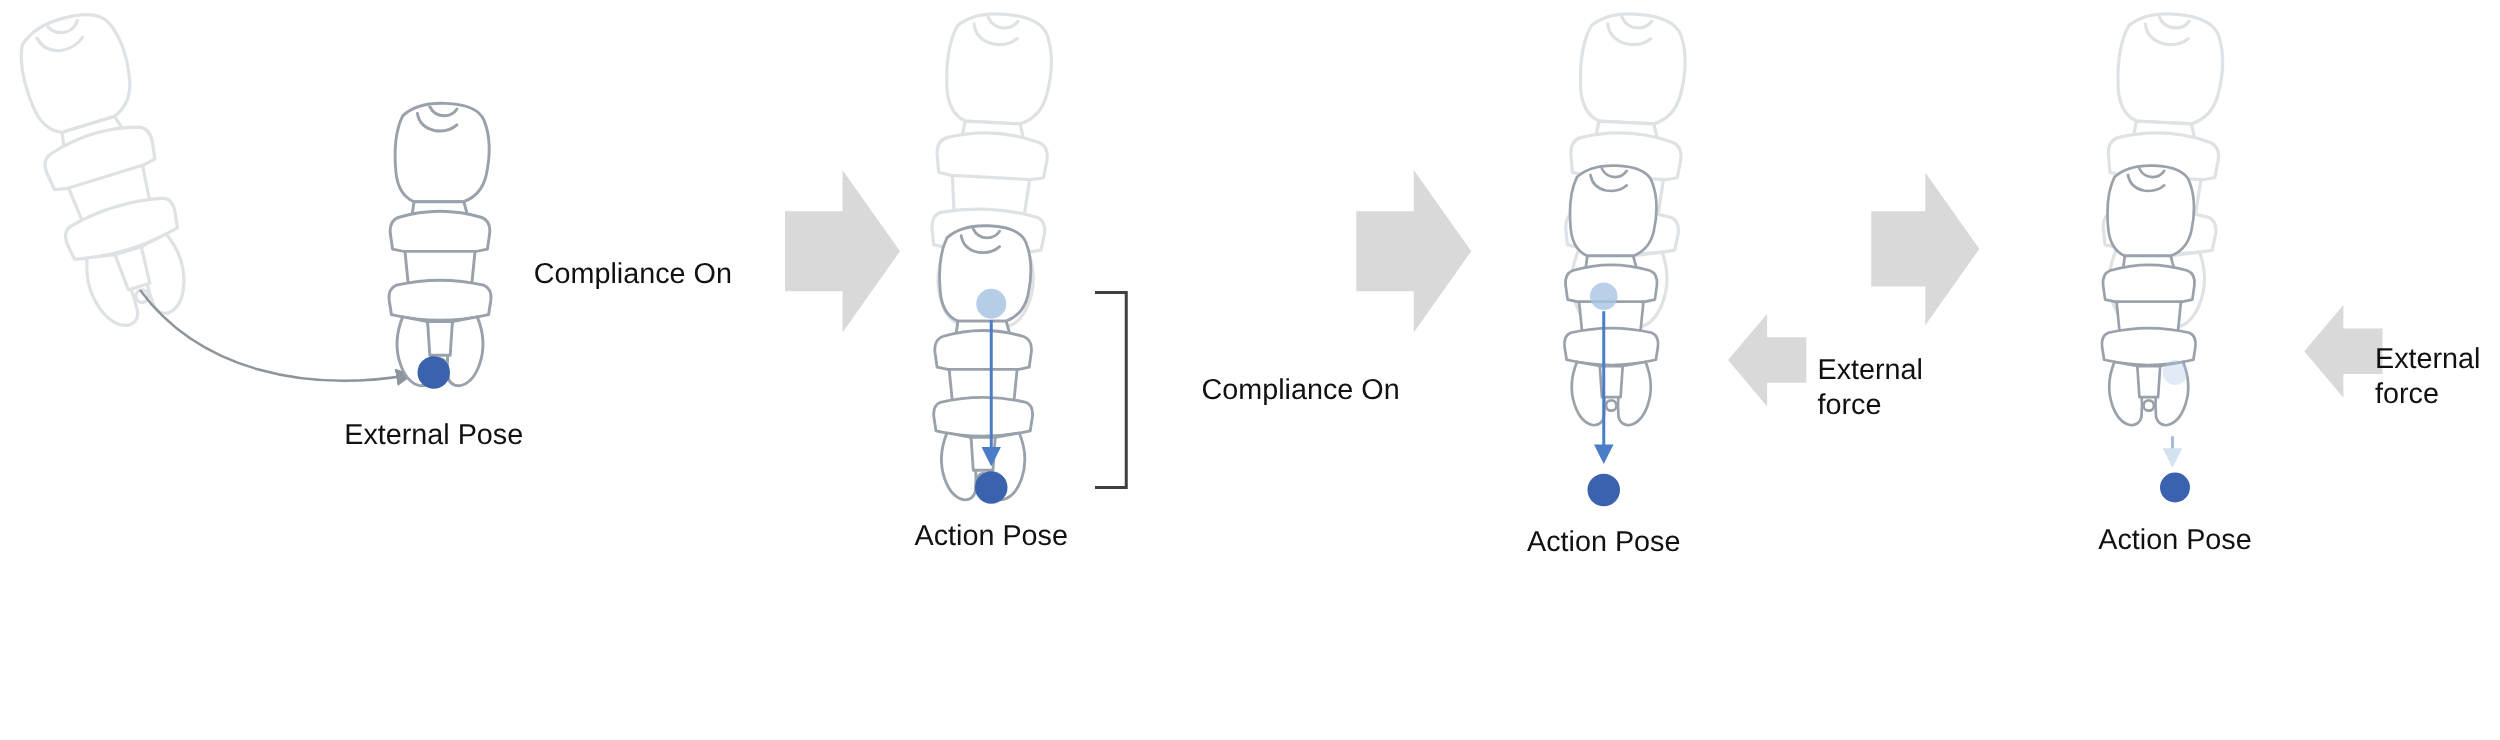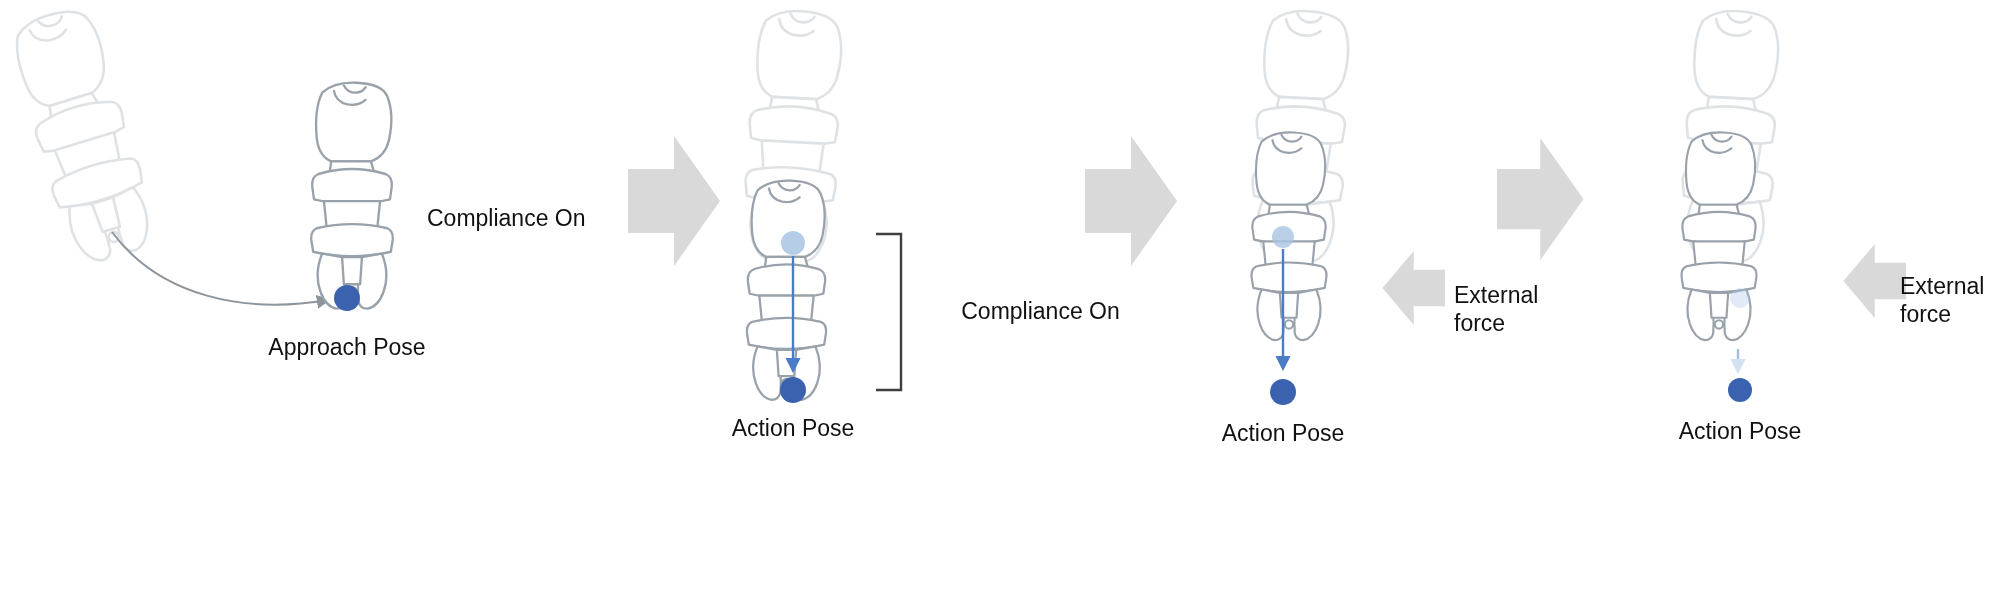--- a/index.html
+++ b/index.html
@@ -119,21 +119,21 @@
       <g>
         <use href="#gripper" x="1648" y="130" width="142" height="216"></use>
       </g>
       <circle class="pose-dot-light" cx="1740" cy="298" r="10" opacity="0.35"></circle>
       <line class="motion-line faded" x1="1738" y1="349" x2="1738" y2="371" marker-end="url(#arrow-blue-light)"></line>
       <circle class="pose-dot" cx="1740" cy="390" r="12"></circle>
       <use href="#block-arrow" class="flow" transform="translate(1906,244) scale(-0.68,0.57)"></use>
     </g>
   </svg>
 
-  <div class="label center" style="left:247px; top:333px; width:200px;">Approach Pose</div>
+  <div class="label center" style="left:247px; top:333px; width:200px;">External Pose</div>
 
   <div class="label" style="left:427px; top:204px; width:200px;">Compliance On</div>
 
   <div class="label center" style="left:693px; top:414px; width:200px;">Action Pose</div>
 
   <div class="label center" style="left:928px; top:297px; width:225px;">
     <span class="line">Compliance On</span>
   </div>
 
   <div class="label center" style="left:1183px; top:419px; width:200px;">Action Pose</div>

